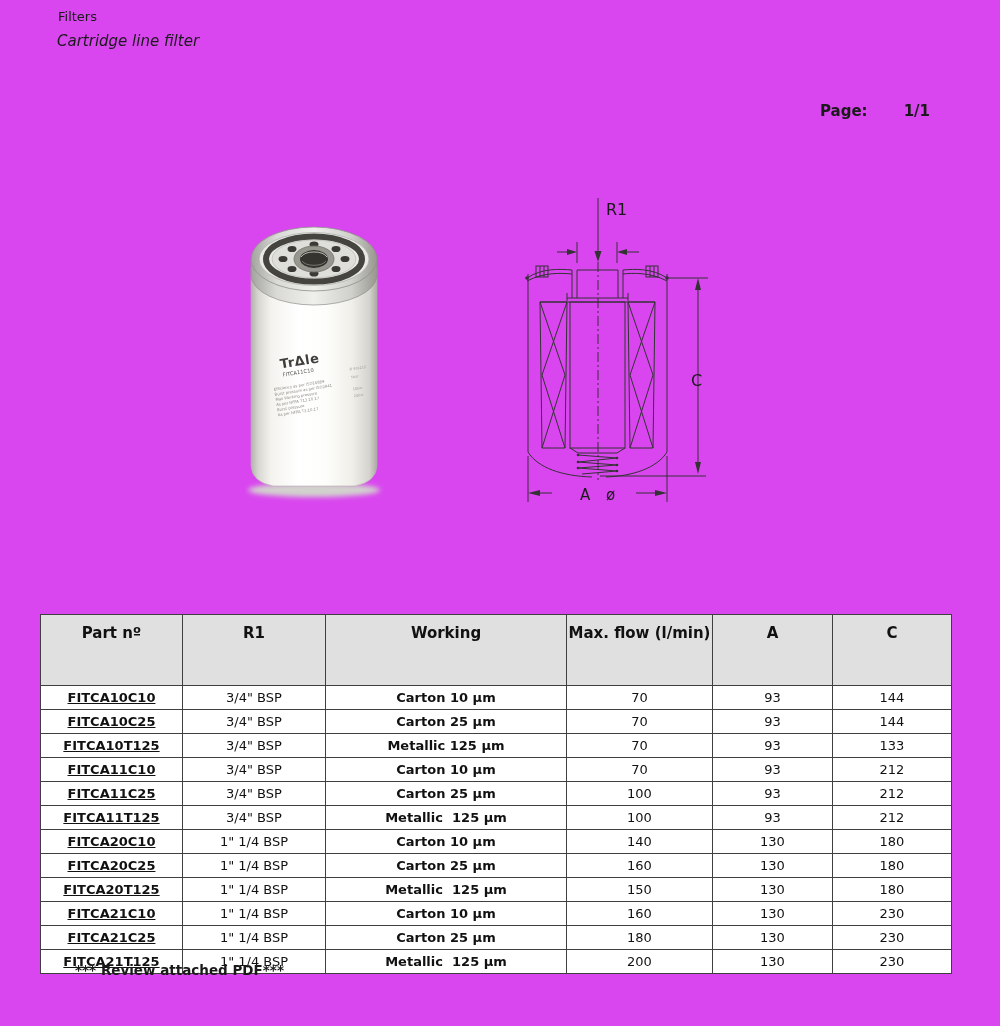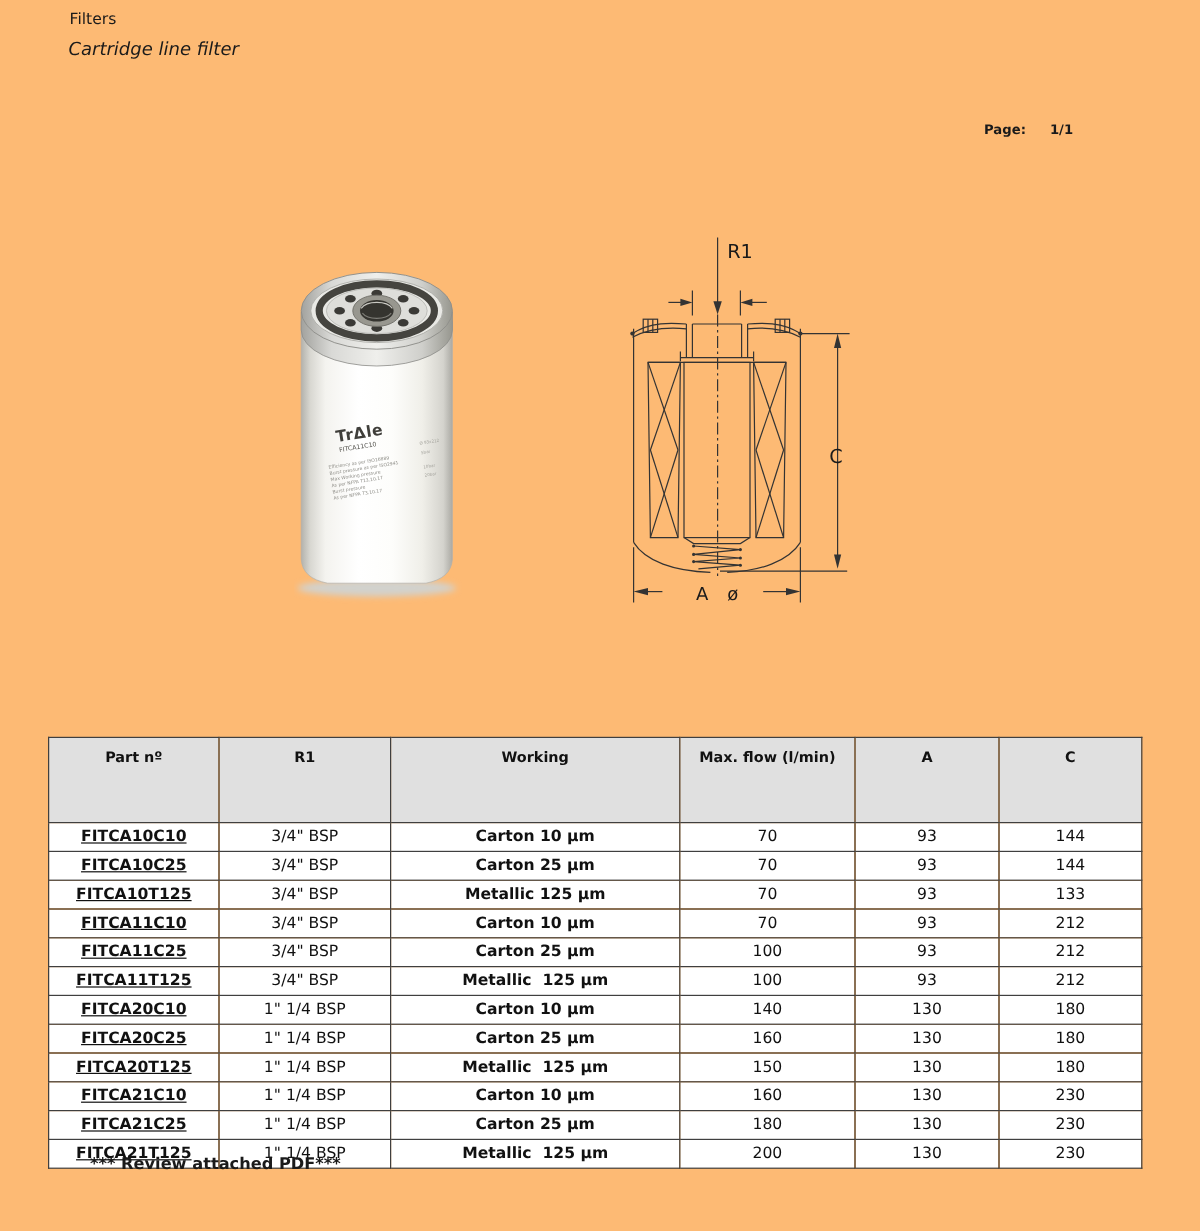--- a/index.html
+++ b/index.html
@@ -1,43 +1,43 @@
 <!DOCTYPE html>
 <html><head>
 <meta charset="utf-8">
 <style>
   html,body { margin:0; padding:0; background:#ffffff; }
   .page {
-    position:relative; width:1000px; height:1026px; background:#fdba74;
+    position:relative; width:1000px; height:1026px; background:#d946ef;
     font-family:"DejaVu Sans","Liberation Sans",sans-serif; color:#1a1a1a;
     overflow:hidden;
   }
   .doc-category { position:absolute; left:58px; top:9px;  font-size:13px; }
   .doc-title    { position:absolute; left:57px; top:32px; font-size:15px;font-style:italic; }
   .page-indicator {
-    position:absolute; left:820px; top:102px; font-size:11px; font-weight:bold;
-    display:flex; gap:20px;
+    position:absolute; left:820px; top:102px; font-size:15px; font-weight:bold;
+    display:flex; gap:36px;
   }
   .photo   { position:absolute; left:245px; top:218px; }
   .diagram { position:absolute; left:520px; top:190px; }
   .diagram line, .diagram path, .diagram polyline, .diagram rect {
     stroke:#333; fill:none; stroke-width:1;
   }
   .diagram polygon { fill:#333; stroke:none; }
   .diagram text { fill:#1a1a1a; stroke:none; font-family:"DejaVu Sans",sans-serif; }
   table.spec {
     position:absolute; left:40px; top:614px; width:911px;
     border-collapse:collapse; table-layout:fixed; font-size:13px; color:#111;
   }
   table.spec th, table.spec td {
     border:1px solid #3f3f3f; text-align:center; overflow:hidden;
   }
   table.spec th {
     background:#e0e0e0; height:60px; vertical-align:top; padding-top:9px;
-    font-size:12px; font-weight:bold;
+    font-size:15px; font-weight:bold;
   }
   table.spec td { height:23px; padding:0 2px; background:#ffffff; }
   table.spec td.col-part { font-weight:bold;text-decoration:underline; }
   table.spec td.col-details { white-space:pre;font-weight:bold; }
   .footer-note {
     position:absolute; left:75px; top:962px; font-size:13.5px; font-weight:bold;
   }
 </style>
 </head>
 <body>

